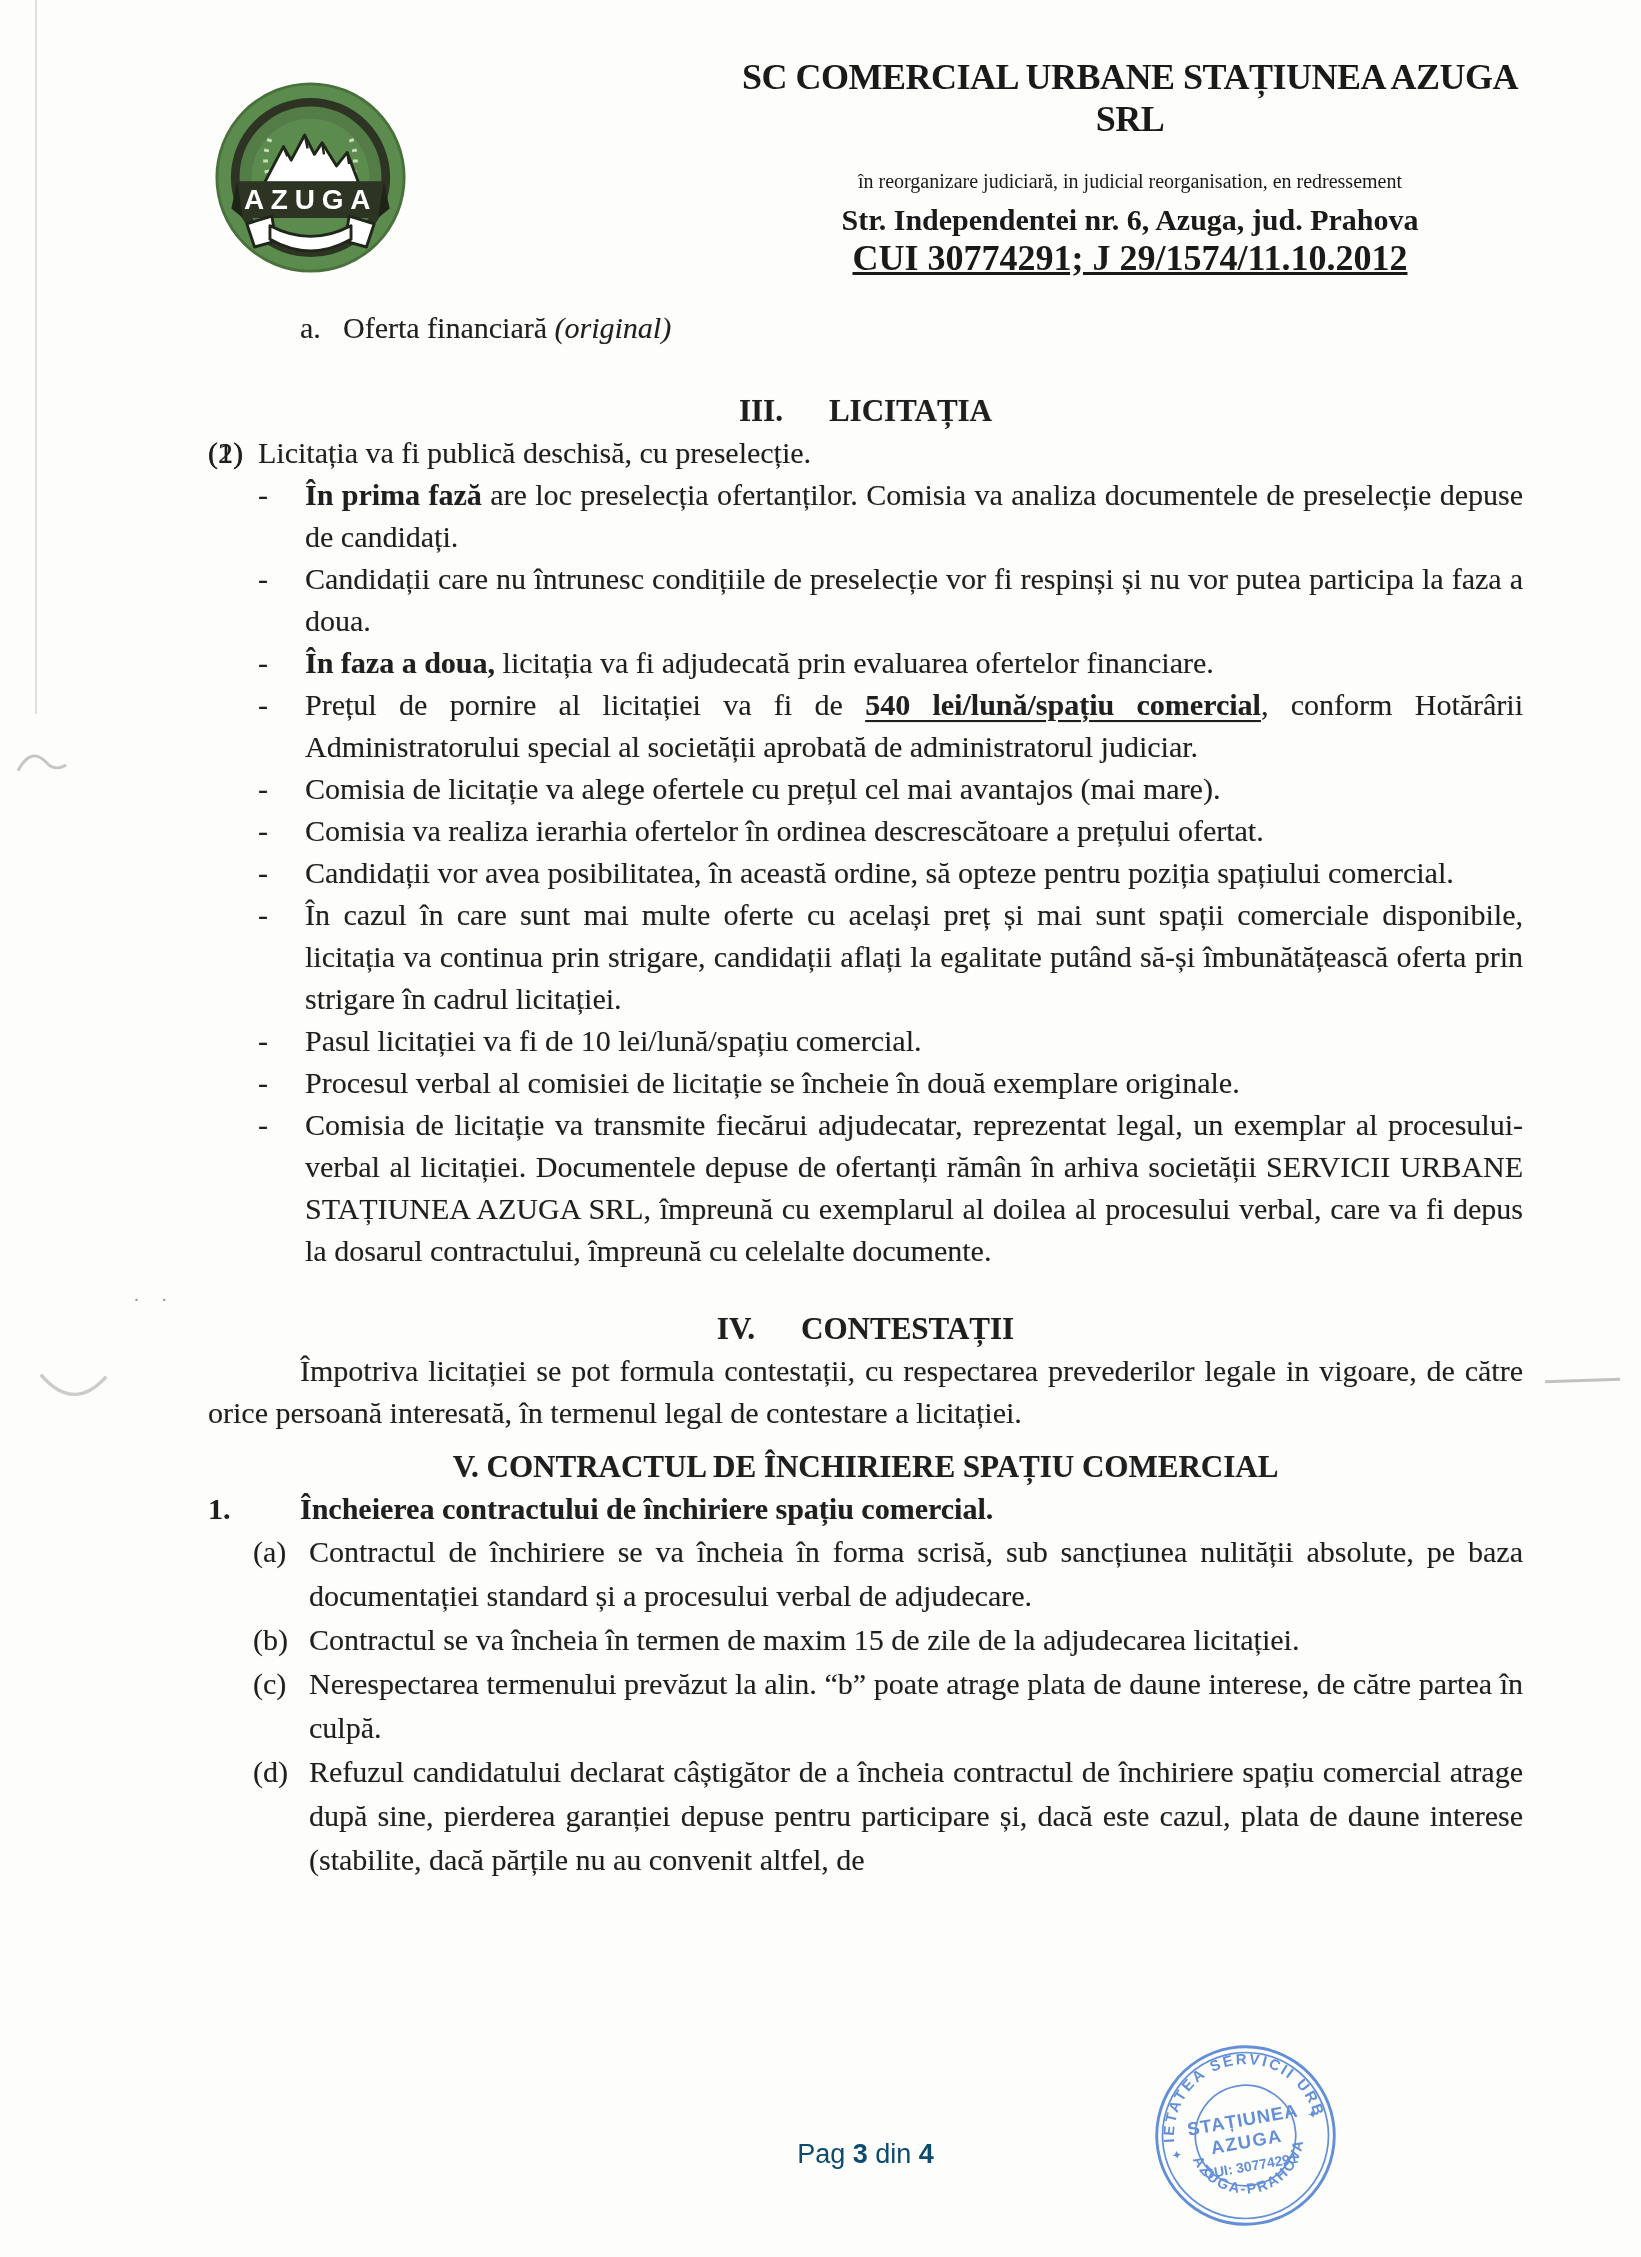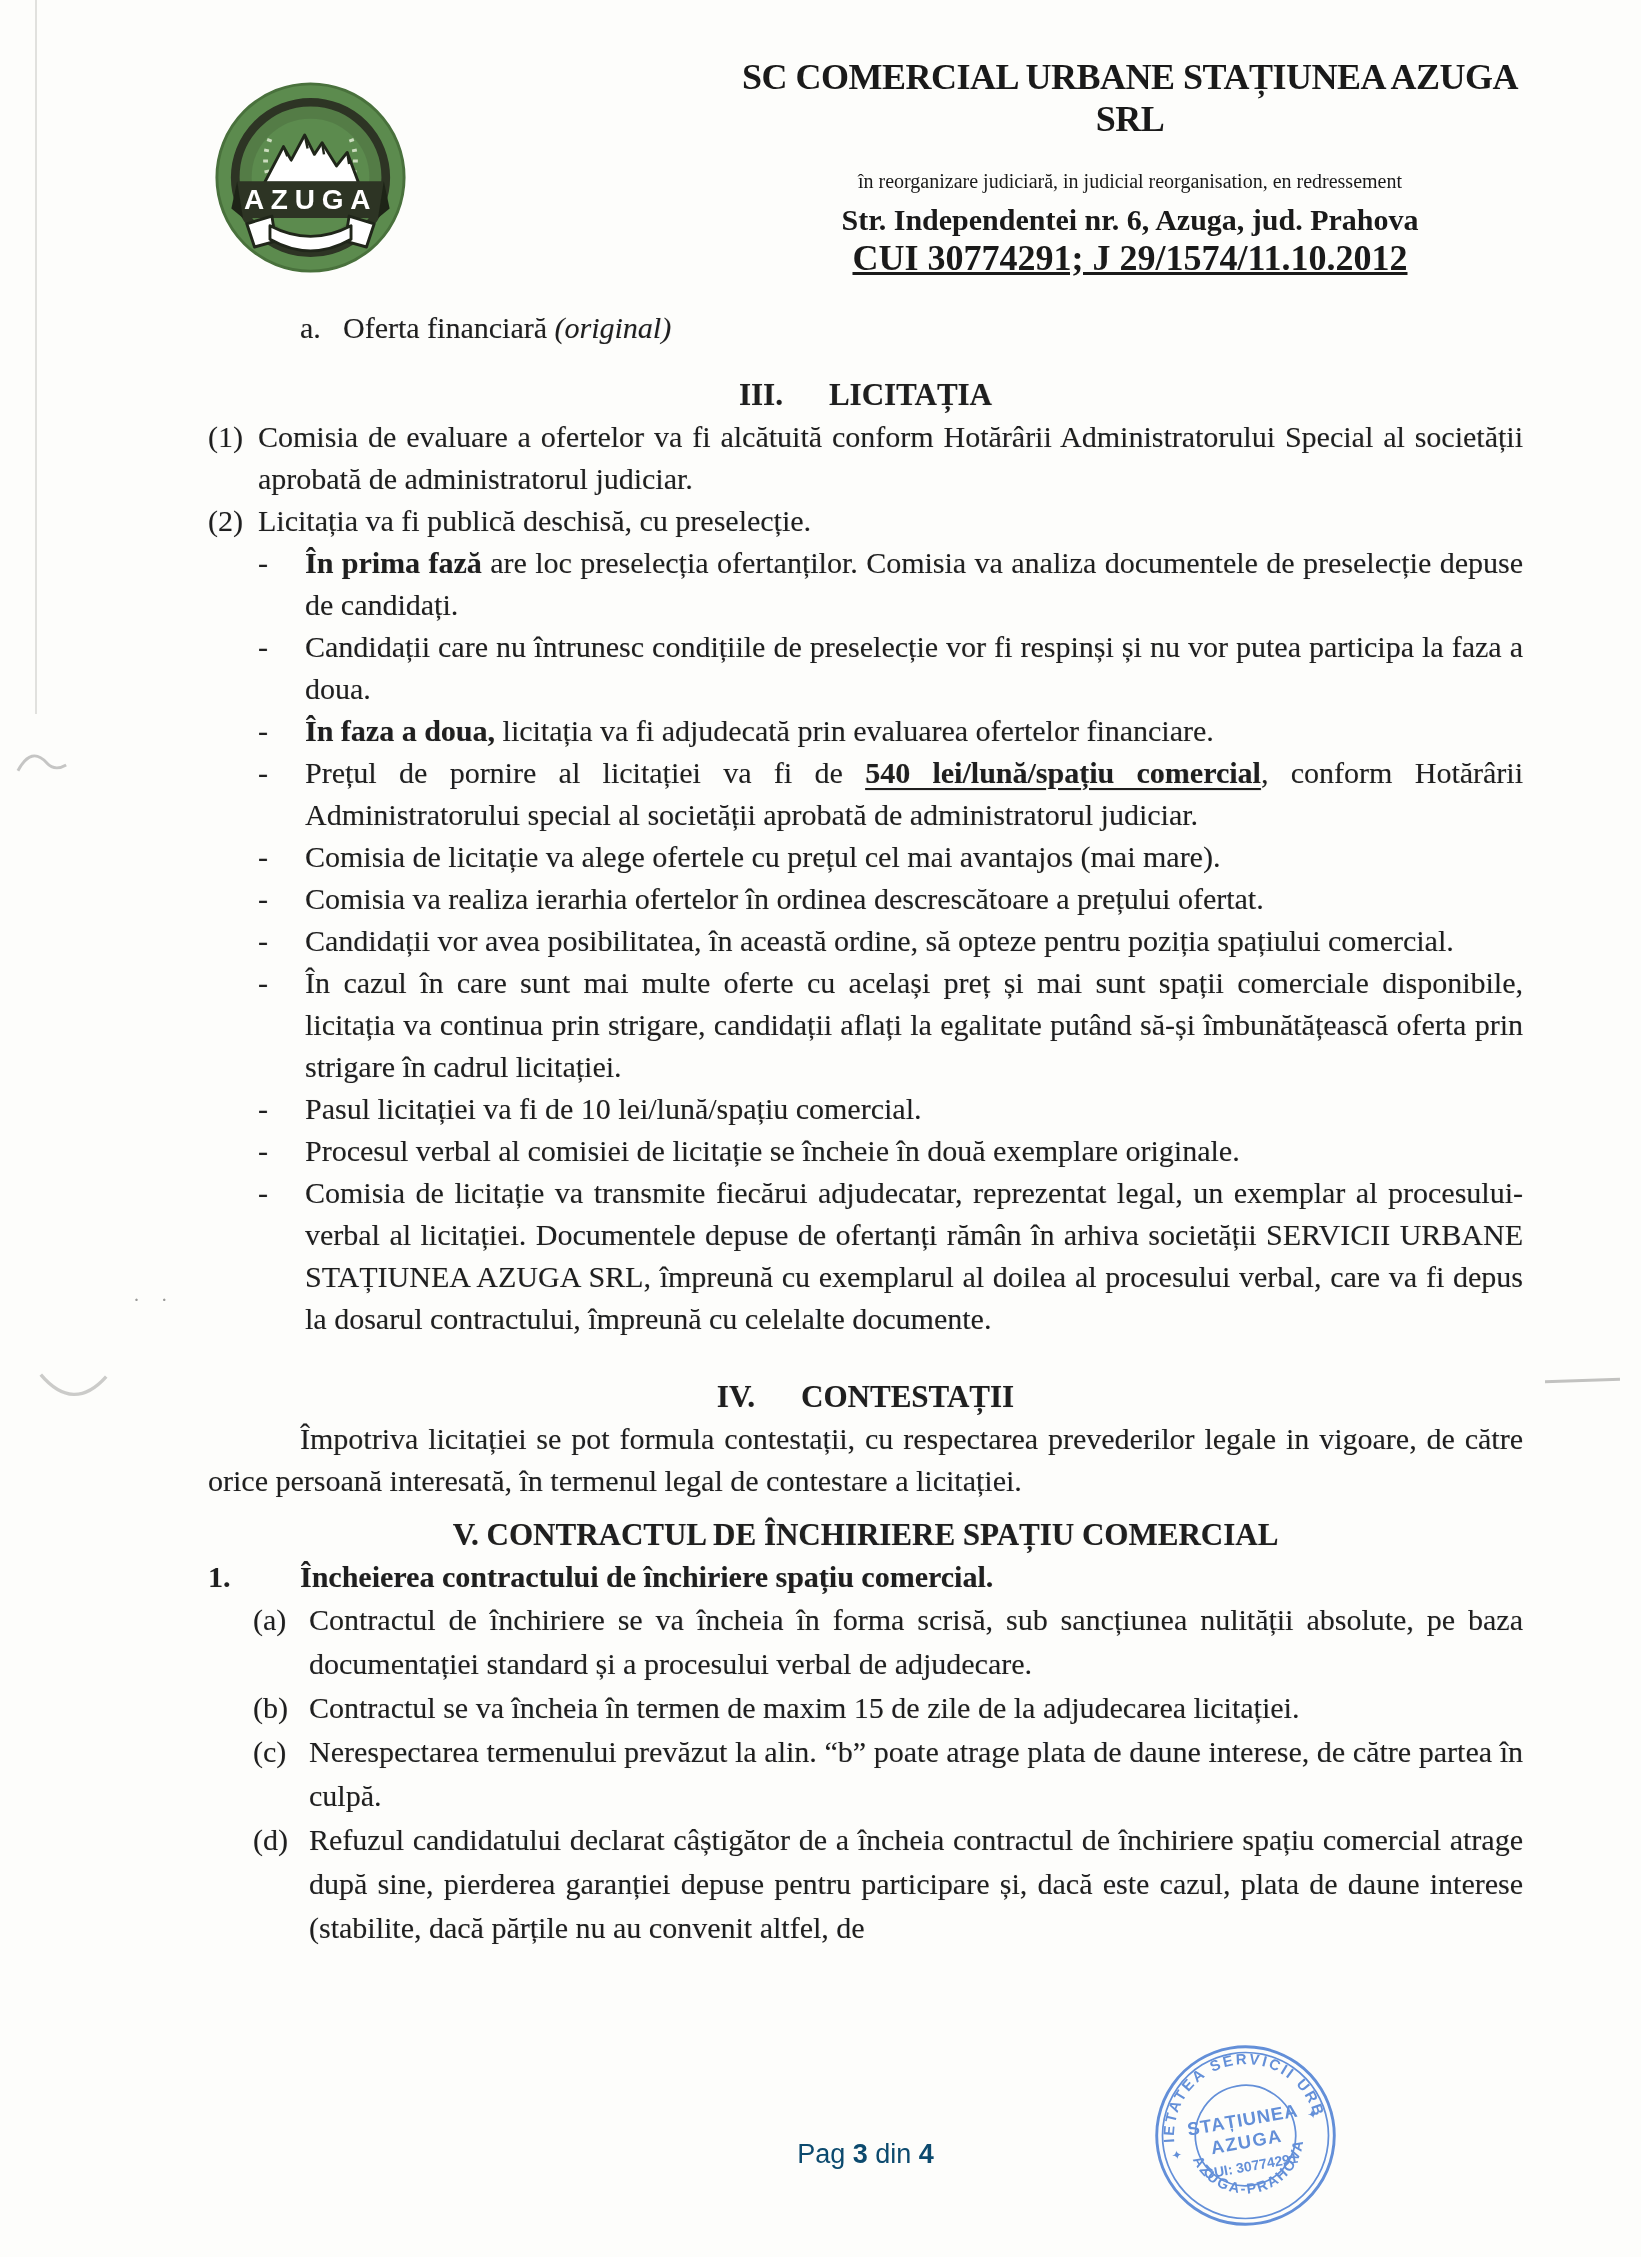--- a/index.html
+++ b/index.html
@@ -27,21 +27,21 @@
     position:absolute;left:208px;top:307px;width:1315px;
     font-size:30px;line-height:42px;
     text-align:justify;
     text-shadow:0.3px 0.3px 0.7px rgba(20,20,20,0.30);
   }
   .item-a{position:relative;padding-left:135px;text-align:left;}
   .item-a .marker{position:absolute;left:92px;}
   .item-a .it{font-style:italic;}
   .sec-heading{font-weight:bold;text-align:center;font-size:31px;}
   .sec-heading .num{margin-right:46px;}
-  .h3{margin-top:25px;}
+  .h3{margin-top:41px;}
   .num-item{position:relative;padding-left:50px;}
   .num-item .marker{position:absolute;left:0;}
   .dash-item{position:relative;padding-left:97px;}
   .dash-item .marker{position:absolute;left:50px;}
   .bold-lead{font-weight:bold;}
   .hl{
     font-weight:bold;
     text-decoration:underline;
     text-decoration-thickness:2.4px;
     text-underline-offset:4.8px;
@@ -119,21 +119,21 @@
 
     <div class="item-a">
       <span class="marker">a.</span><span>Oferta financiară </span><span class="it">(original)</span>
     </div>
 
     <div class="sec-heading h3">
       <span class="num">III.</span><span>LICITAȚIA</span>
     </div>
 
     <div class="num-item">
-      <span class="marker">(1)</span><span>Comisia de evaluare a ofertelor va fi alcătuită conform Hotărârii Administratorului Special al societății aprobată de administratorul judiciar.</span>
+      <span class="marker">(1)</span>
     </div>
     <div class="num-item">
       <span class="marker">(2)</span><span>Licitația va fi publică deschisă, cu preselecție.</span>
     </div>
 
     <div class="dash-item">
       <span class="marker">-</span><span class="bold-lead">În prima fază</span><span> are loc preselecția ofertanților. Comisia va analiza documentele de preselecție depuse de candidați.</span>
     </div>
     <div class="dash-item">
       <span class="marker">-</span><span>Candidații care nu întrunesc condițiile de preselecție vor fi respinși și nu vor putea participa la faza a doua.</span>

